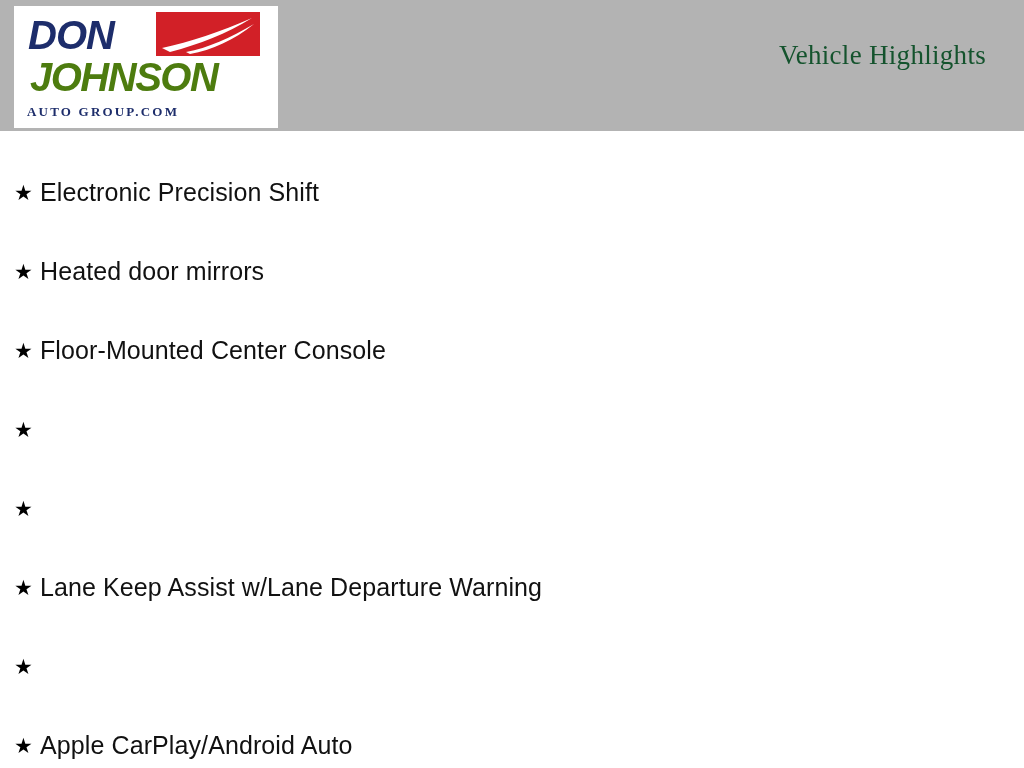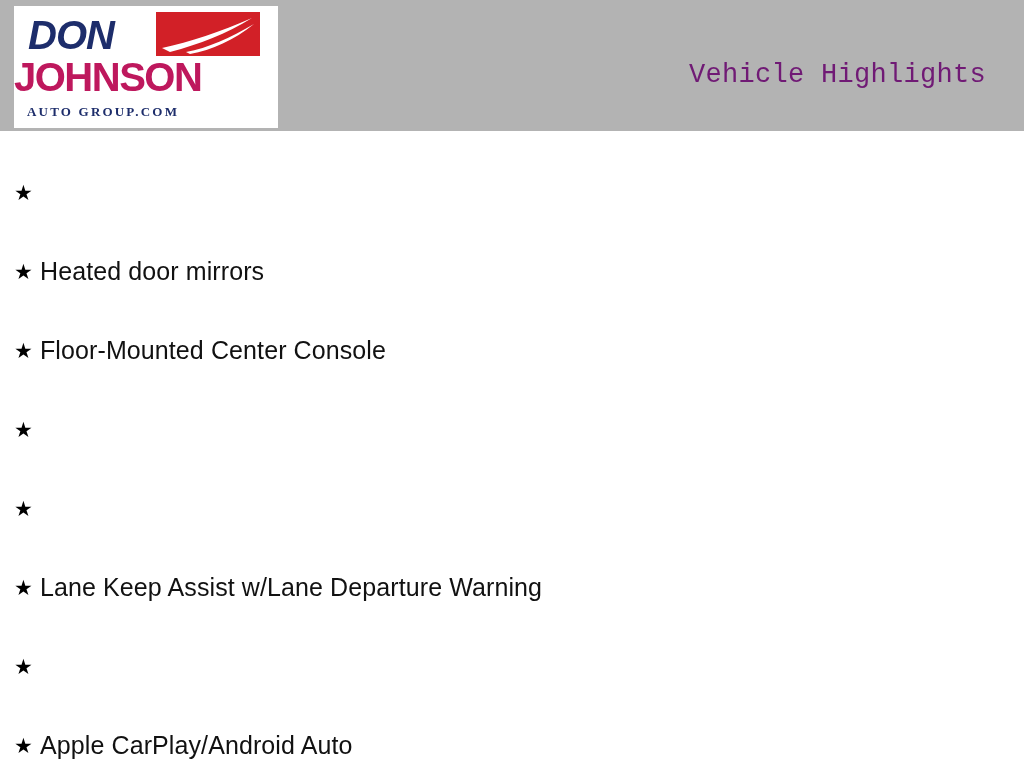--- a/index.html
+++ b/index.html
@@ -53,27 +53,28 @@
     font-weight: bold;
     font-style: italic;
     font-size: 40px;
     letter-spacing: -1px;
     color: #1d2d6b;
     line-height: 42px;
   }
 
   .logo-johnson {
     position: absolute;
-    left: 0;
+    left: 16px;
     top: 50px;
     font-family: "Liberation Sans", sans-serif;
     font-weight: bold;
+    font-style: italic;
     font-size: 40px;
     letter-spacing: -1.5px;
-    color: #be185d;
+    color: #4d7c0f;
     line-height: 42px;
   }
 
   .logo-tag {
     position: absolute;
     left: 13px;
     top: 98px;
     font-family: Liberation Serif, serif;
     font-weight: bold;
     font-size: 13px;
@@ -93,24 +94,24 @@
 
   .logo-swoosh svg {
     position: absolute;
     left: 0;
     top: 0;
   }
 
   .header-title {
     position: absolute;
     right: 38px;
-    top: 60px;
-    color: #701a75;
+    top: 40px;
+    color: #14532d;
     font-size: 27px;
-    font-family: Liberation Mono, monospace;
+    font-family: Liberation Serif, serif;
     letter-spacing: 0.3px;
     white-space: nowrap;
   }
 
   
   .highlights {
     position: absolute;
     left: 0;
     top: 131px;
     width: 1024px;
@@ -166,20 +167,21 @@
       </div>
     </div>
 
     <div class="header-title">Vehicle Highlights</div>
   </div>
 
   <div class="highlights">
 
     <div class="highlight-row">
       <span class="star-icon">★</span>
+      <span class="highlight-label">Electronic Precision Shift</span>
     </div>
 
     <div class="highlight-row">
       <span class="star-icon">★</span>
       <span class="highlight-label">Heated door mirrors</span>
     </div>
 
     <div class="highlight-row">
       <span class="star-icon">★</span>
       <span class="highlight-label">Floor-Mounted Center Console</span>

